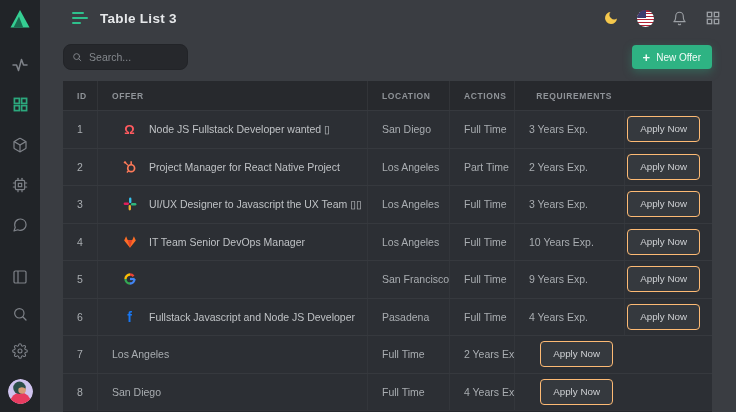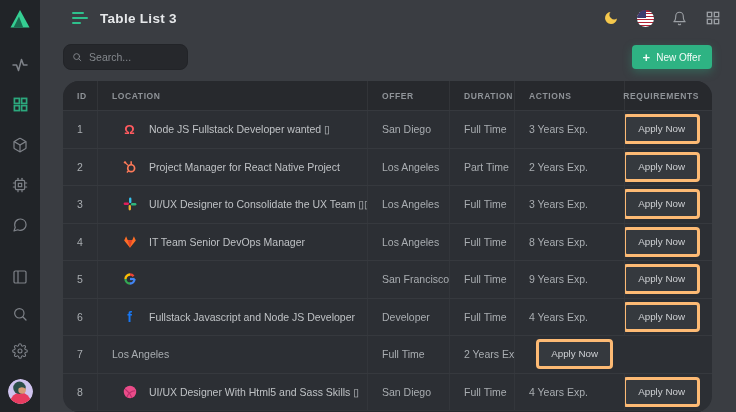--- a/index.html
+++ b/index.html
@@ -48,21 +48,21 @@
   }
   .search-box input::placeholder { color:#84888d; }
   .new-offer {
     margin-left:auto; background:#2eb383; color:#f2fbf7; border:none; border-radius:4px;
     height:24px; padding:0 11px; font-size:10px; font-family:"Liberation Sans",sans-serif;
     display:flex; align-items:center; gap:6px; cursor:pointer;
     box-shadow:0 3px 10px rgba(46,179,131,.35);
   }
   .new-offer .plus { font-size:13px; font-weight:bold; line-height:1; }
   
-  .table-wrap { margin:11px 24px 0 23px; flex:1; display:flex; flex-direction:column; overflow:hidden; background:#2c2f34;border-radius:16px; }
+  .table-wrap { margin:11px 24px 0 23px; flex:1; display:flex; flex-direction:column; overflow:hidden; background:#2c2f34; }
   .tr, .thead {
     display:grid; grid-template-columns:35px 1fr 82px 65px 110px 87px; align-items:center;
   }
   .thead { background:#27292d; height:29px; }
   .thead .th {
     font-size:8.5px; font-weight:bold; color:#8f9398; letter-spacing:.6px; text-transform:uppercase;
     padding-left:14px; height:100%; display:flex; align-items:center;
     border-right:1px solid rgba(255,255,255,.055);
   }
   .thead .th:last-child { border-right:none; justify-content:flex-end; padding-right:13px; }
@@ -70,21 +70,21 @@
   .tr .td {
     height:100%; display:flex; align-items:center; padding-left:14px;
     font-size:10.5px; color:#a9adb1; white-space:nowrap; overflow:hidden;
     border-right:1px solid rgba(255,255,255,.035);
   }
   .tr .td:last-child { border-right:none; justify-content:flex-end; padding-right:12px; }
   .td-id { color:#989ca1; }
   .td-offer { gap:12px; padding-left:24px !important; color:#bfc2c5 !important; }
   .brand { width:15px; height:15px; flex:0 0 15px; display:flex; align-items:center; justify-content:center; }
   .apply-btn {
-    background:#35393e; border:3px solid #fdba74; color:#cfd1d4; border-radius:4px;
+    background:#35393e; border:1px solid #fdba74; color:#cfd1d4; border-radius:4px;
     font-size:9.8px; font-family:"Liberation Sans",sans-serif; padding:7px 12px; cursor:pointer; line-height:1;
   }
   .tfoot { flex:1; background:#26292d; border-top:1px solid rgba(255,255,255,.05); }
   .fb { color:#1877f2; font-weight:bold; font-size:14px; line-height:1; }
   .tnw { color:#f9423a; font-weight:bold; font-size:6.5px; letter-spacing:0; }
   .airbnb { color:#ff5a5f; font-weight:bold; font-size:13px; line-height:1; }
 </style>
 </head>
 <body>
 
@@ -221,23 +221,22 @@
     </div>
     <button class="new-offer">
       <span class="plus">+</span>
       <span>New Offer</span>
     </button>
   </div>
 
   <div class="table-wrap">
     <div class="thead">
       <div class="th">ID</div>
+      <div class="th">OFFER</div>
       <div class="th">LOCATION</div>
-      <div class="th">OFFER</div>
-      <div class="th">DURATION</div>
       <div class="th">ACTIONS</div>
       <div class="th">REQUIREMENTS</div>
     </div>
 
     <div class="tr">
       <div class="td td-id">1</div>
       <div class="td td-offer">
         <span class="brand airbnb">Ω</span>
         <span>Node JS Fullstack Developer wanted ▯</span>
       </div>
@@ -275,21 +274,21 @@
       <div class="td td-id">3</div>
       <div class="td td-offer">
         <span class="brand">
           <svg width="14" height="14" viewBox="0 0 18 18">
             <rect x="7.8" y="0.8" width="3" height="7" rx="1.5" fill="#36C5F0"></rect>
             <rect x="10.2" y="7.8" width="7" height="3" rx="1.5" fill="#2EB67D"></rect>
             <rect x="7.2" y="10.2" width="3" height="7" rx="1.5" fill="#ECB22E"></rect>
             <rect x="0.8" y="7.2" width="7" height="3" rx="1.5" fill="#E01E5A"></rect>
           </svg>
         </span>
-        <span>UI/UX Designer to Consolidate the UX Team ▯▯</span>
+        <span>UI/UX Designer to Javascript the UX Team ▯▯</span>
       </div>
       <div class="td">Los Angeles</div>
       <div class="td">Full Time</div>
       <div class="td">3 Years Exp.</div>
       <div class="td">
           <button class="apply-btn">Apply Now</button>
         </div>
     </div>
 
     <div class="tr">
@@ -298,21 +297,21 @@
         <span class="brand">
           <svg width="14" height="14" viewBox="0 0 18 18">
             <polygon points="9,16.5 1.5,7 4,1.5 6,6.5 12,6.5 14,1.5 16.5,7" fill="#fc6d26"></polygon>
             <polygon points="9,16.5 6,6.5 12,6.5" fill="#e24329"></polygon>
           </svg>
         </span>
         <span>IT Team Senior DevOps Manager</span>
       </div>
       <div class="td">Los Angeles</div>
       <div class="td">Full Time</div>
-      <div class="td">8 Years Exp.</div>
+      <div class="td">10 Years Exp.</div>
       <div class="td">
           <button class="apply-btn">Apply Now</button>
         </div>
     </div>
 
     <div class="tr">
       <div class="td td-id">5</div>
       <div class="td td-offer">
         <span class="brand">
           <svg width="14" height="14" viewBox="0 0 18 18" fill="none" stroke-width="3">
@@ -331,49 +330,40 @@
           <button class="apply-btn">Apply Now</button>
         </div>
     </div>
 
     <div class="tr">
       <div class="td td-id">6</div>
       <div class="td td-offer">
         <span class="brand fb">f</span>
         <span>Fullstack Javascript and Node JS Developer</span>
       </div>
-      <div class="td">Developer</div>
+      <div class="td">Pasadena</div>
       <div class="td">Full Time</div>
       <div class="td">4 Years Exp.</div>
       <div class="td">
           <button class="apply-btn">Apply Now</button>
         </div>
     </div>
 
     <div class="tr">
       <div class="td td-id">7</div>
       <div class="td">Los Angeles</div>
       <div class="td">Full Time</div>
       <div class="td">2 Years Exp.</div>
       <div class="td">
           <button class="apply-btn">Apply Now</button>
         </div>
     </div>
 
     <div class="tr">
       <div class="td td-id">8</div>
-      <div class="td td-offer">
-        <span class="brand">
-          <svg width="14" height="14" viewBox="0 0 18 18">
-            <circle cx="9" cy="9" r="8" fill="#ea4c89"></circle>
-            <path d="M3 5.5 Q9 10 11.5 16.5 M5 15.5 Q8 8 15.5 7.5" stroke="#b92d6b" stroke-width="1.3" fill="none"></path>
-          </svg>
-        </span>
-        <span>UI/UX Designer With Html5 and Sass Skills ▯</span>
-      </div>
       <div class="td">San Diego</div>
       <div class="td">Full Time</div>
       <div class="td">4 Years Exp.</div>
       <div class="td">
           <button class="apply-btn">Apply Now</button>
         </div>
     </div>
 
     <div class="tfoot"></div>
   </div>

